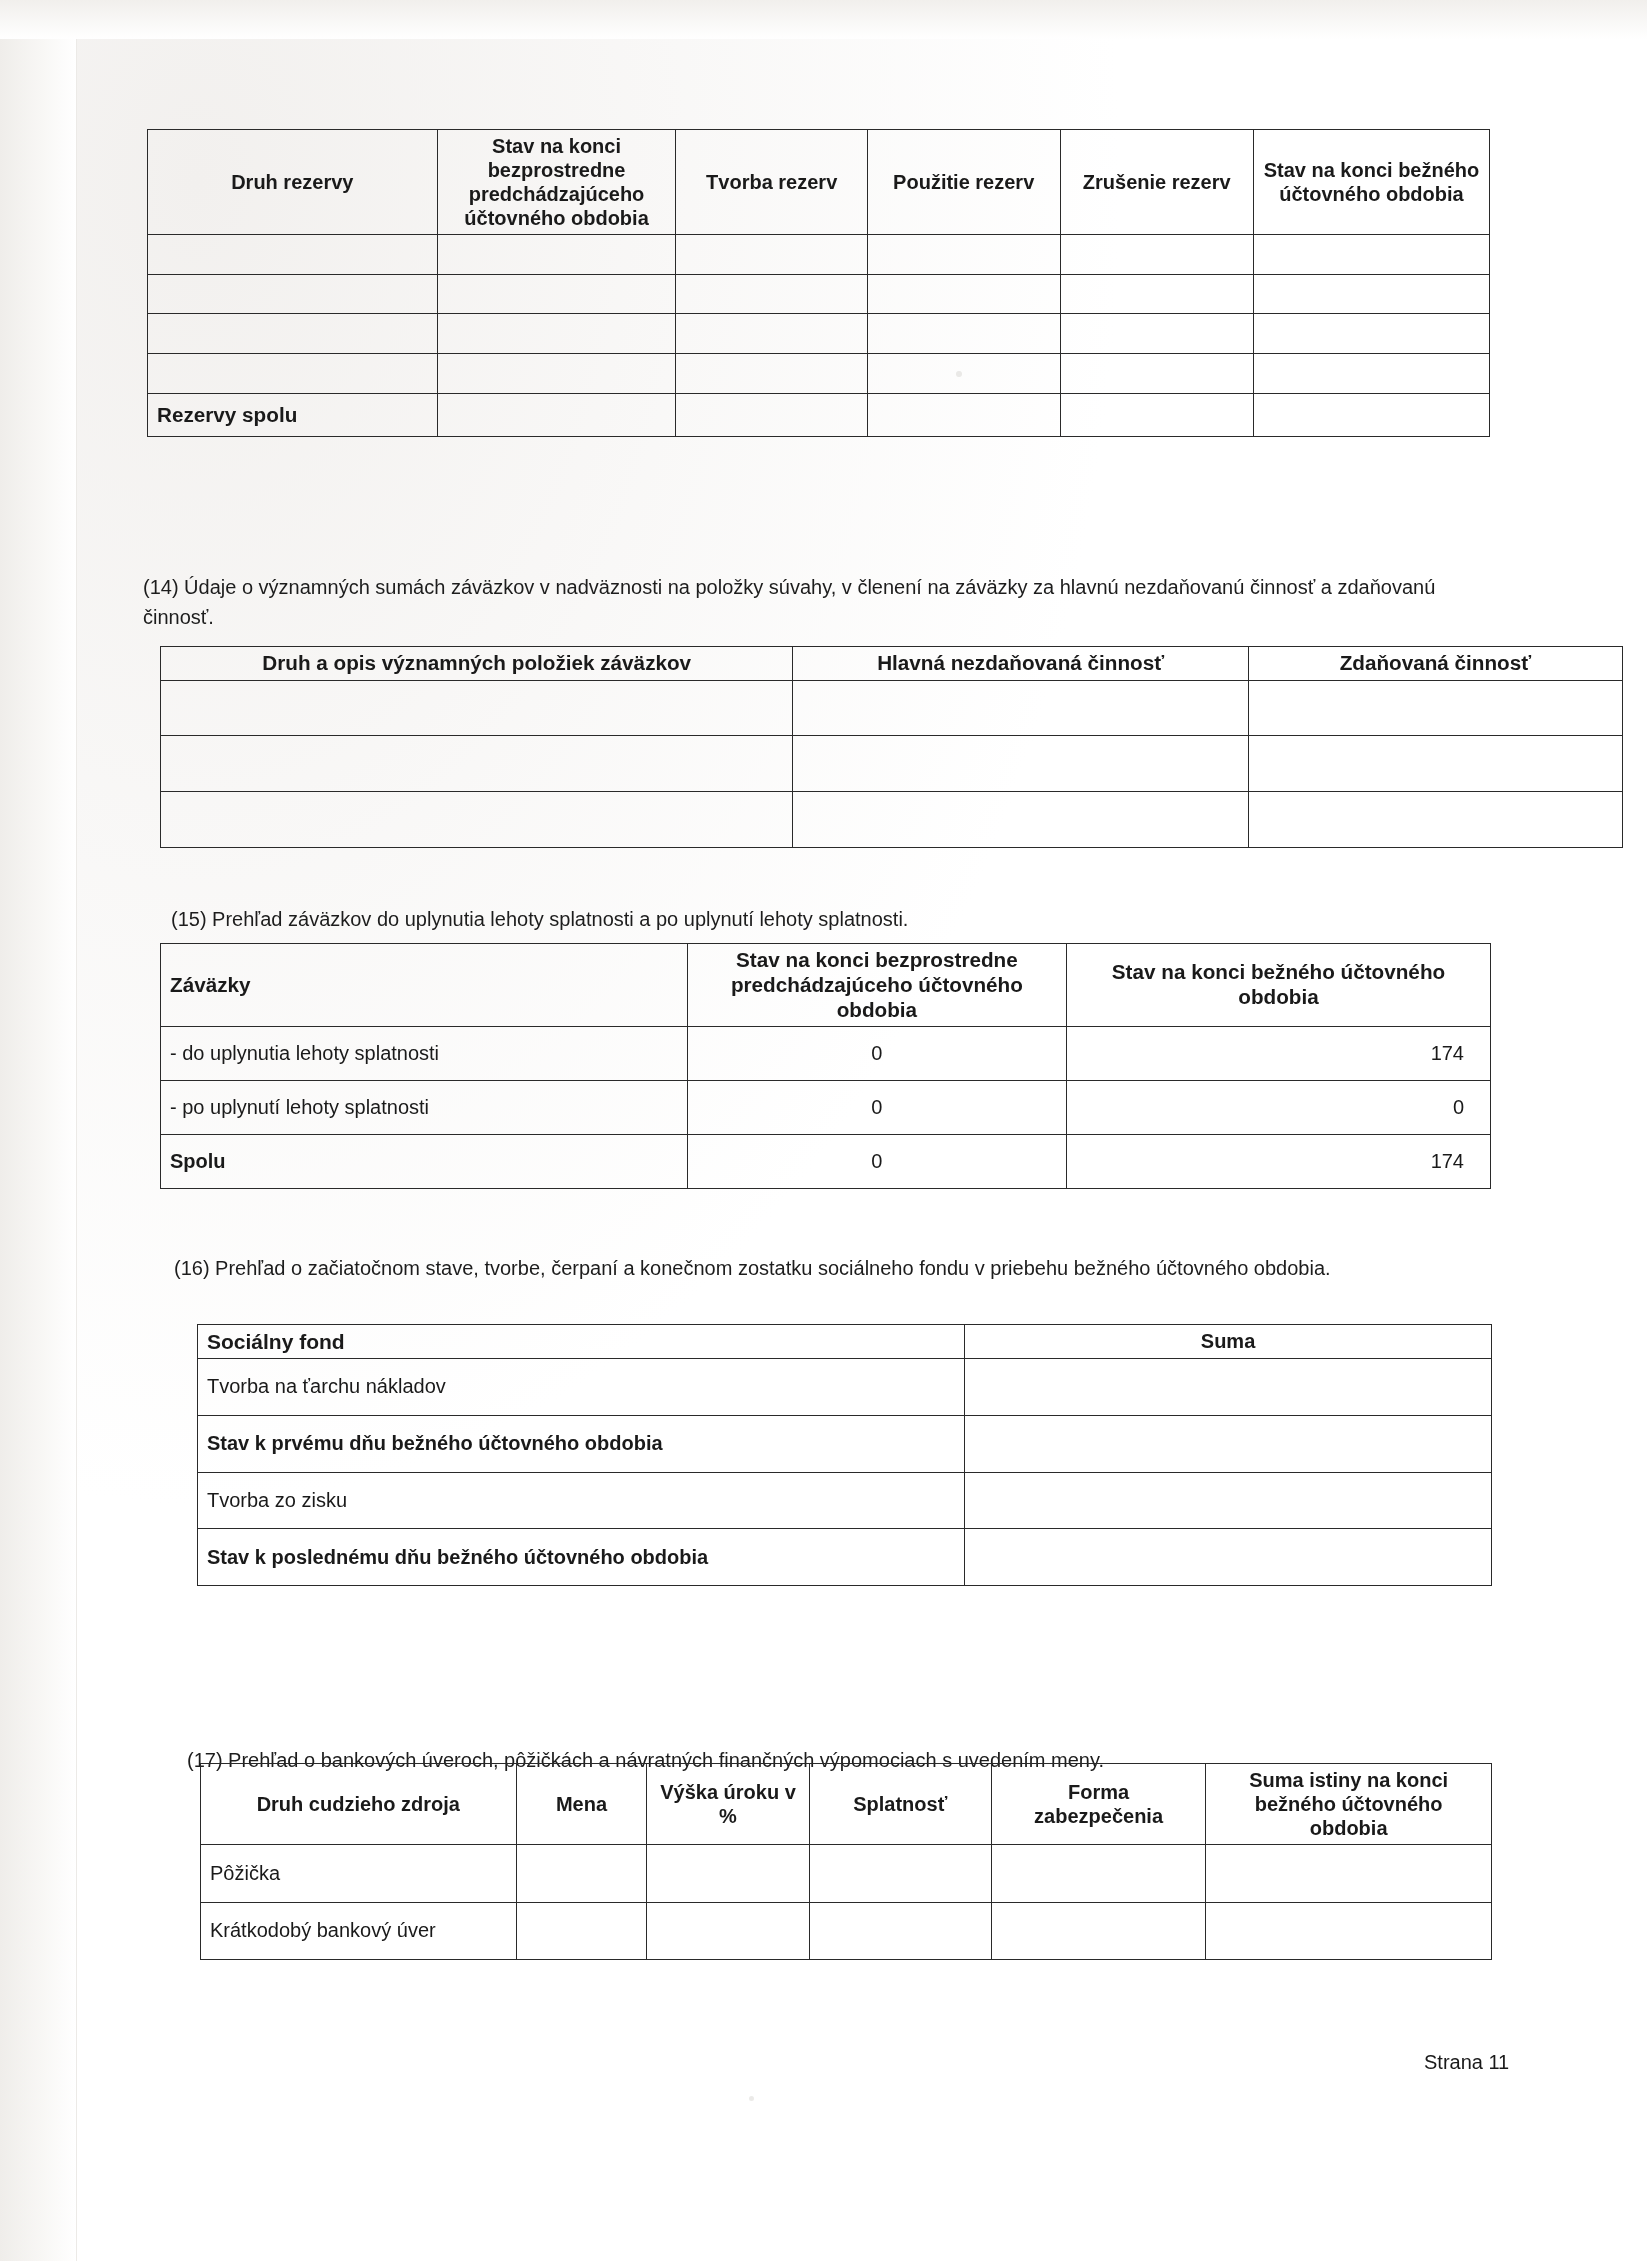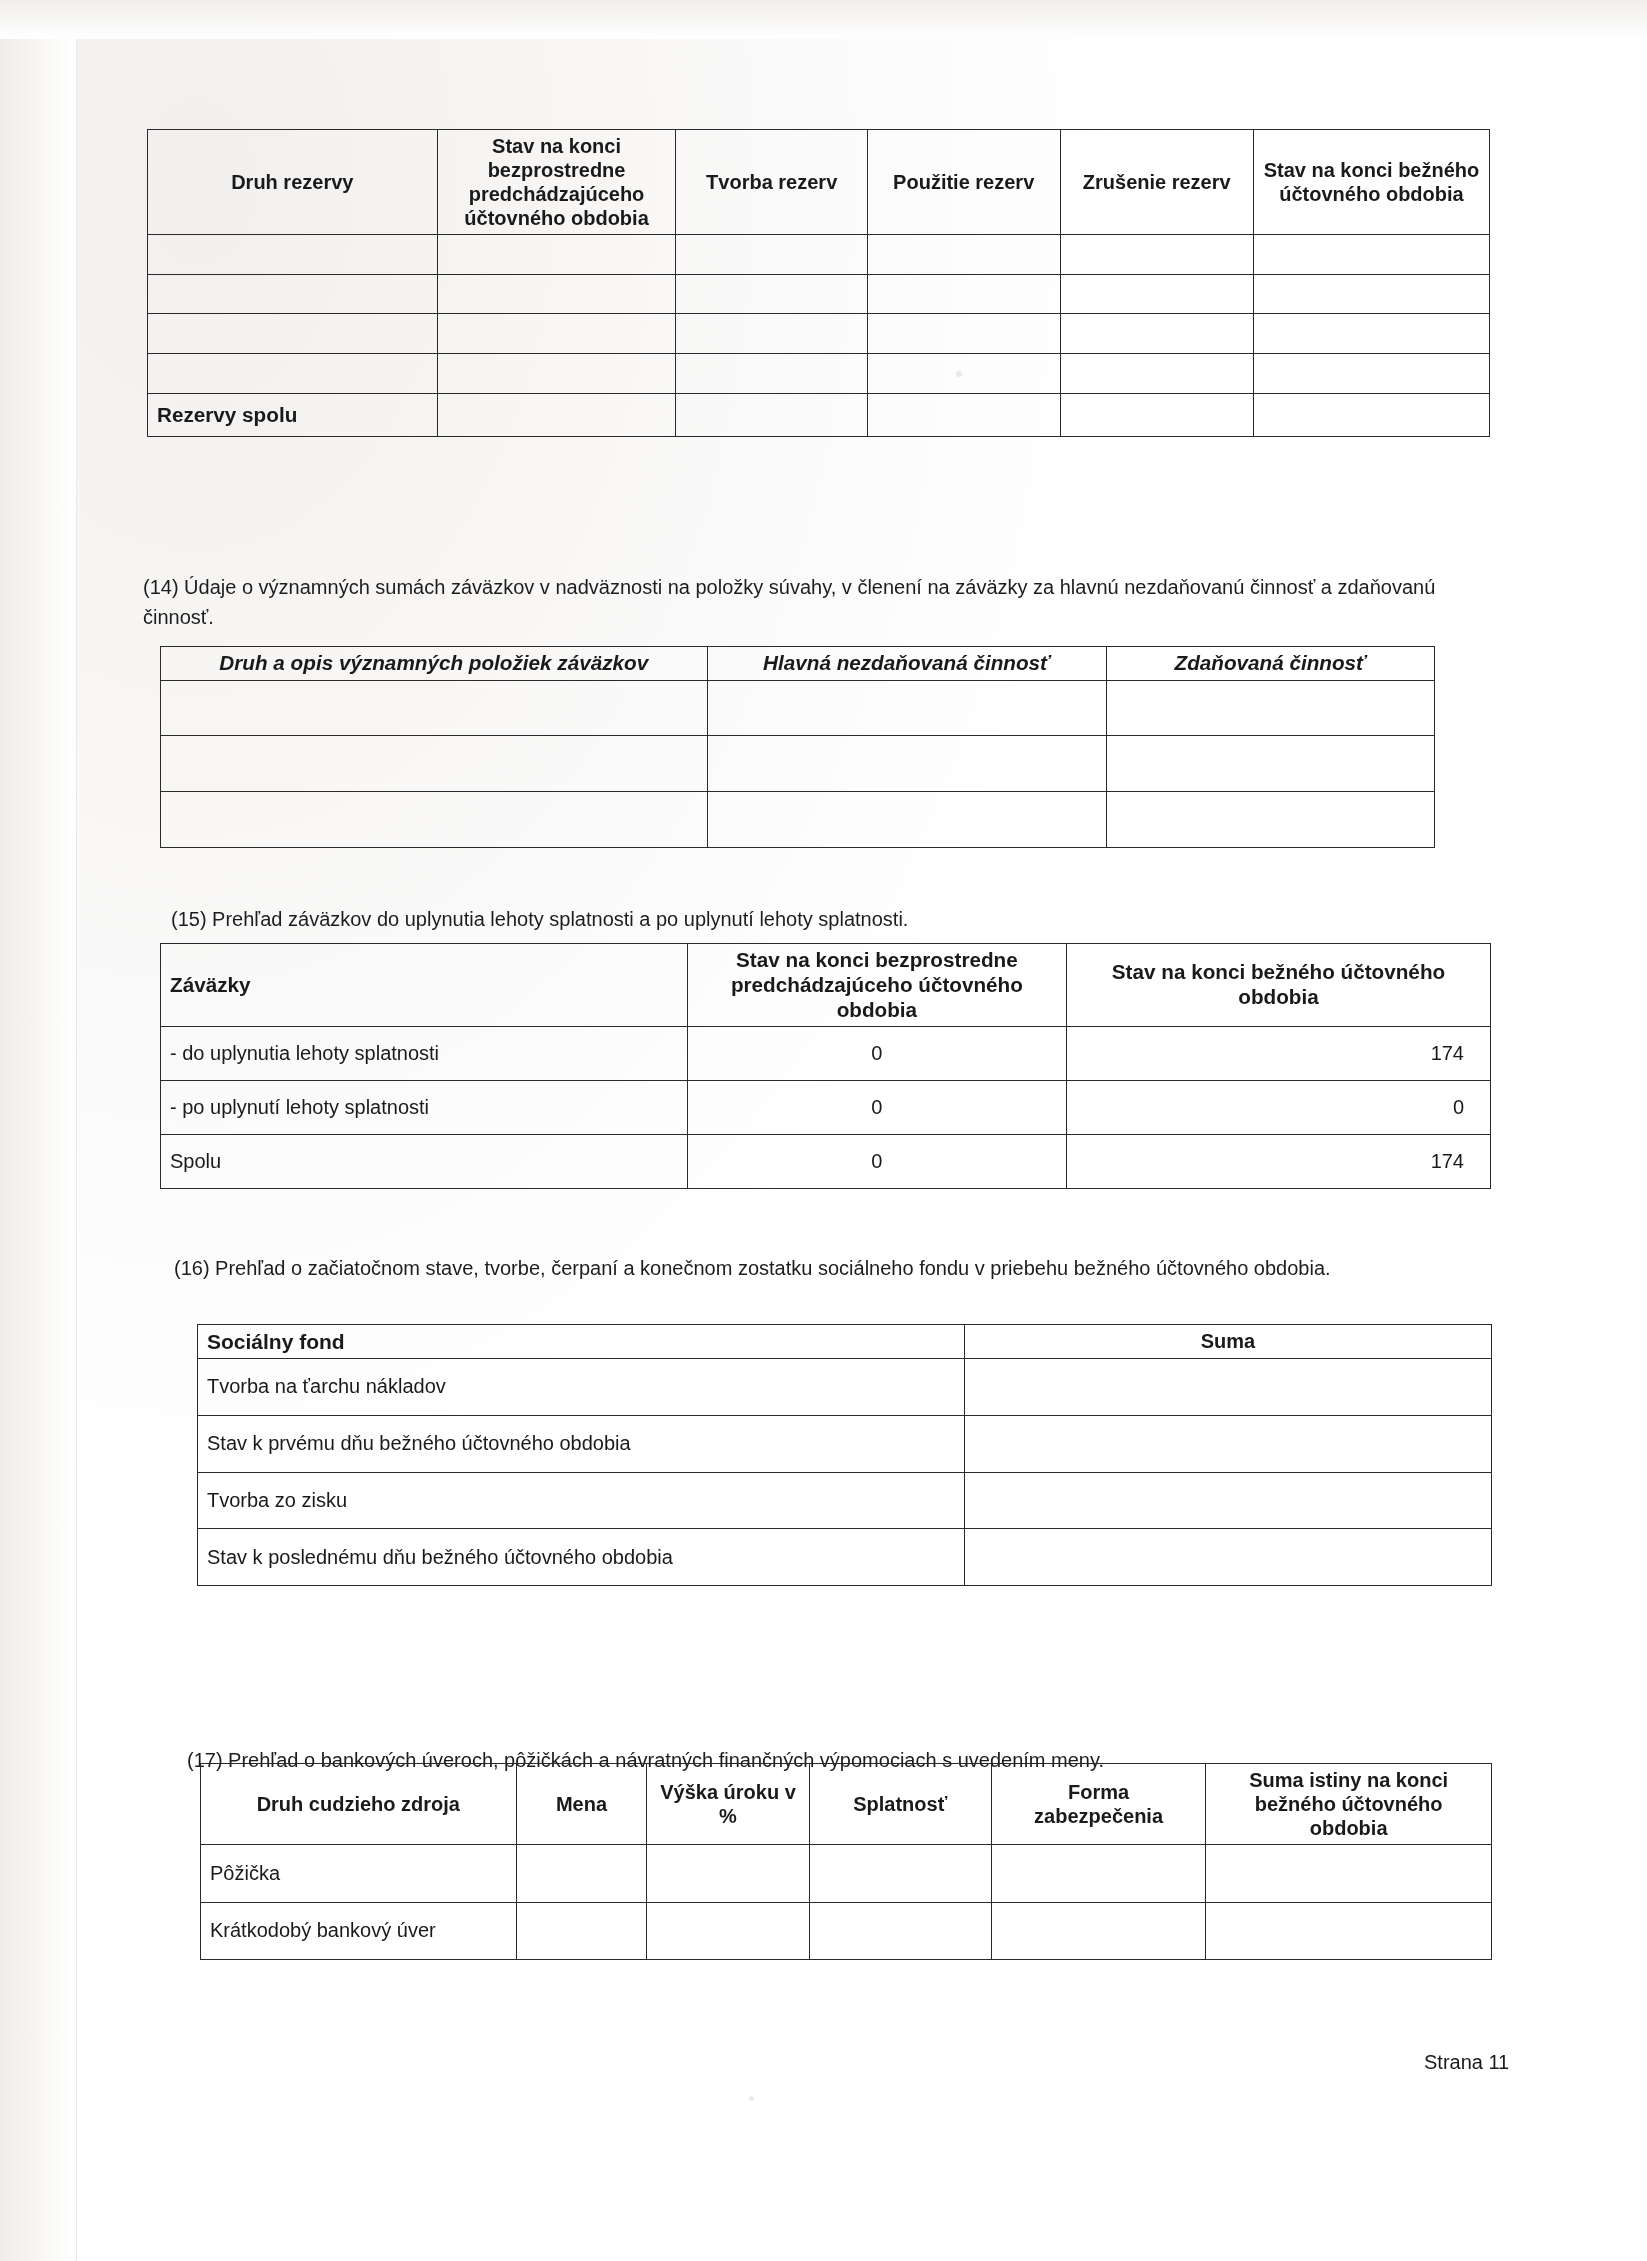--- a/index.html
+++ b/index.html
@@ -57,21 +57,21 @@
     vertical-align: middle;
     text-align: left;
     line-height: 1.15;
   }
   .hdr td {
     text-align: center;
     font-weight: bold;
     font-size: 20px;
     line-height: 1.2;
   }
-  .bold td { font-weight: normal; }
+  .bold td { font-weight: bold; }
 
   
   .para {
     position: absolute;
     font-size: 20px;
     line-height: 1.5;
     color: #1d1d1d;
   }
 
   .pagenum {
@@ -86,21 +86,21 @@
   #t-reserves .hdr td:nth-child(3) { width: 187px; }
   #t-reserves .hdr td:nth-child(4) { width: 187px; }
   #t-reserves .hdr td:nth-child(5) { width: 187px; }
   #t-reserves .hdr td:nth-child(6) { width: 233px; }
   #t-reserves .empty td { height: 31px; }
   #t-reserves .lbl td:first-child { font-weight: bold; font-size: 20.7px; }
   #t-reserves .lbl td { height: 34px; }
 
   
   #p14 { left: 143px; top: 572px; width: 1363px; }
-  #t-liab { left: 160px; top: 646px; width: 1275px; font-style: italic; }
+  #t-liab { left: 160px; top: 646px; width: 1463px; }
   #t-liab td:nth-child(1) { width: 581px; }
   #t-liab td:nth-child(2) { width: 413px; }
   #t-liab td:nth-child(3) { width: 336px; }
   #t-liab .hdr td { font-size: 20.7px; }
   #t-liab .empty td { height: 47px; }
 
   
   #p15 { left: 171px; top: 904px; width: 1331px; }
   #t-matur { left: 160px; top: 943px; width: 1331px; }
   #t-matur td:nth-child(1) { width: 543px; }

